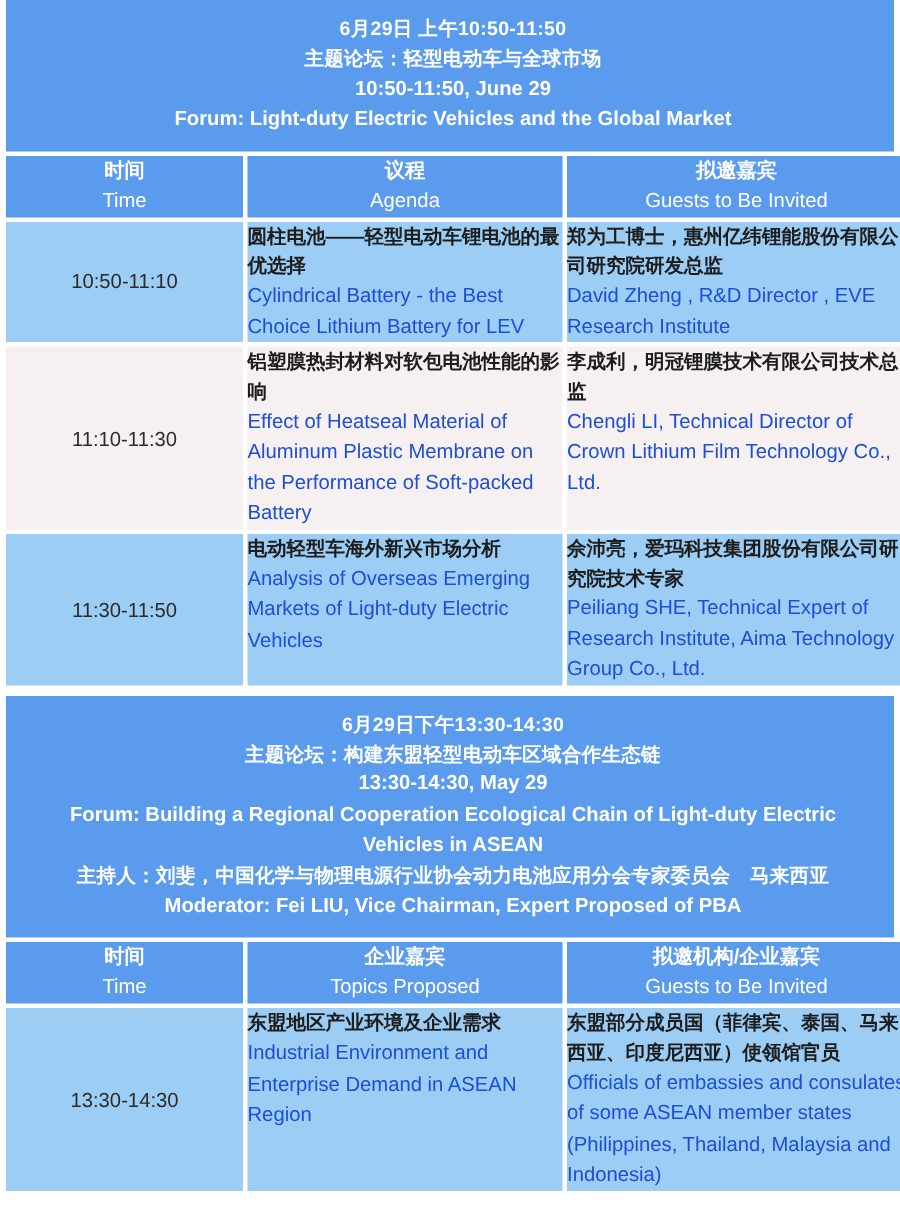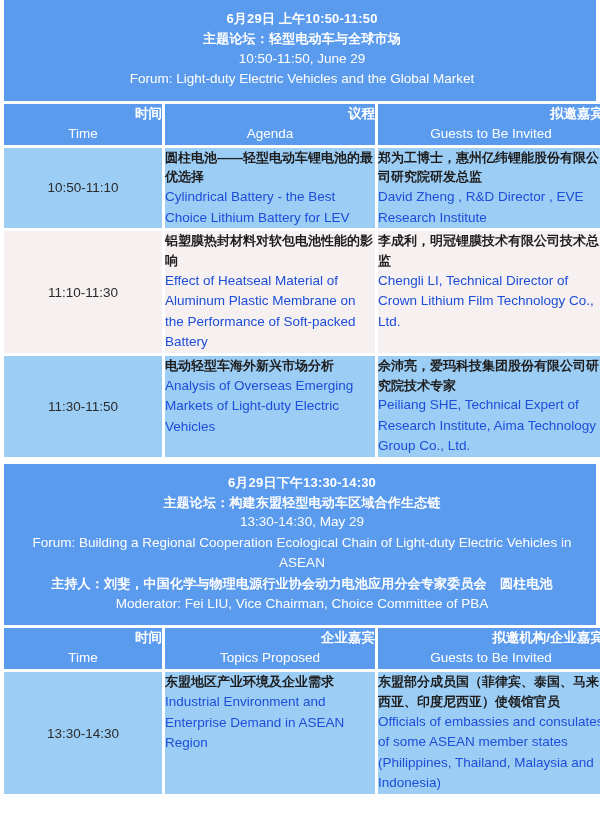--- a/index.html
+++ b/index.html
@@ -33,21 +33,21 @@
   .banner .line {
     display: block;
     line-height: 1.52;
   }
   .banner .cn {
     font-weight: bold;
     font-size: 13px;
     letter-spacing: 0.2px;
   }
   .banner .en {
-    font-weight: normal;
+    font-weight: bold;
     font-size: 13.5px;
   }
 
   
   .agenda-table {
     width: 100%;
     border-collapse: separate;
     border-spacing: 3px 3px;
     table-layout: fixed;
     margin: 0;
@@ -72,21 +72,20 @@
     color: #ffffff;
     text-align: center;
     padding: 8px 4px 10px 4px;
     box-sizing: border-box;
   }
   .hdr .cn {
     display: block;
     font-weight: bold;
     font-size: 13.5px;
     line-height: 1.5;
-    text-align: right;
   }
   .hdr .en {
     display: block;
     font-size: 13.5px;
     line-height: 1.55;
   }
 
   
   .cell {
     box-sizing: border-box;
@@ -190,22 +189,22 @@
     </tbody>
   </table>
 
   <div class="spacer"></div>
 
   <div class="banner">
     <span class="line cn">6月29日下午13:30-14:30</span>
     <span class="line cn">主题论坛：构建东盟轻型电动车区域合作生态链</span>
     <span class="line en">13:30-14:30, May 29</span>
     <span class="line en">Forum: Building a Regional Cooperation Ecological Chain of Light-duty Electric Vehicles in ASEAN</span>
-    <span class="line cn">主持人：刘斐，中国化学与物理电源行业协会动力电池应用分会专家委员会　圆柱电池</span>
-    <span class="line en">Moderator: Fei LIU, Vice Chairman, Choice Committee of PBA</span>
+    <span class="line cn">主持人：刘斐，中国化学与物理电源行业协会动力电池应用分会专家委员会　马来西亚</span>
+    <span class="line en">Moderator: Fei LIU, Vice Chairman, Expert Proposed of PBA</span>
   </div>
 
   <table class="agenda-table">
     <colgroup>
         <col class="c-time">
         <col class="c-mid">
         <col class="c-guest">
       </colgroup>
     <thead>
       <tr>

